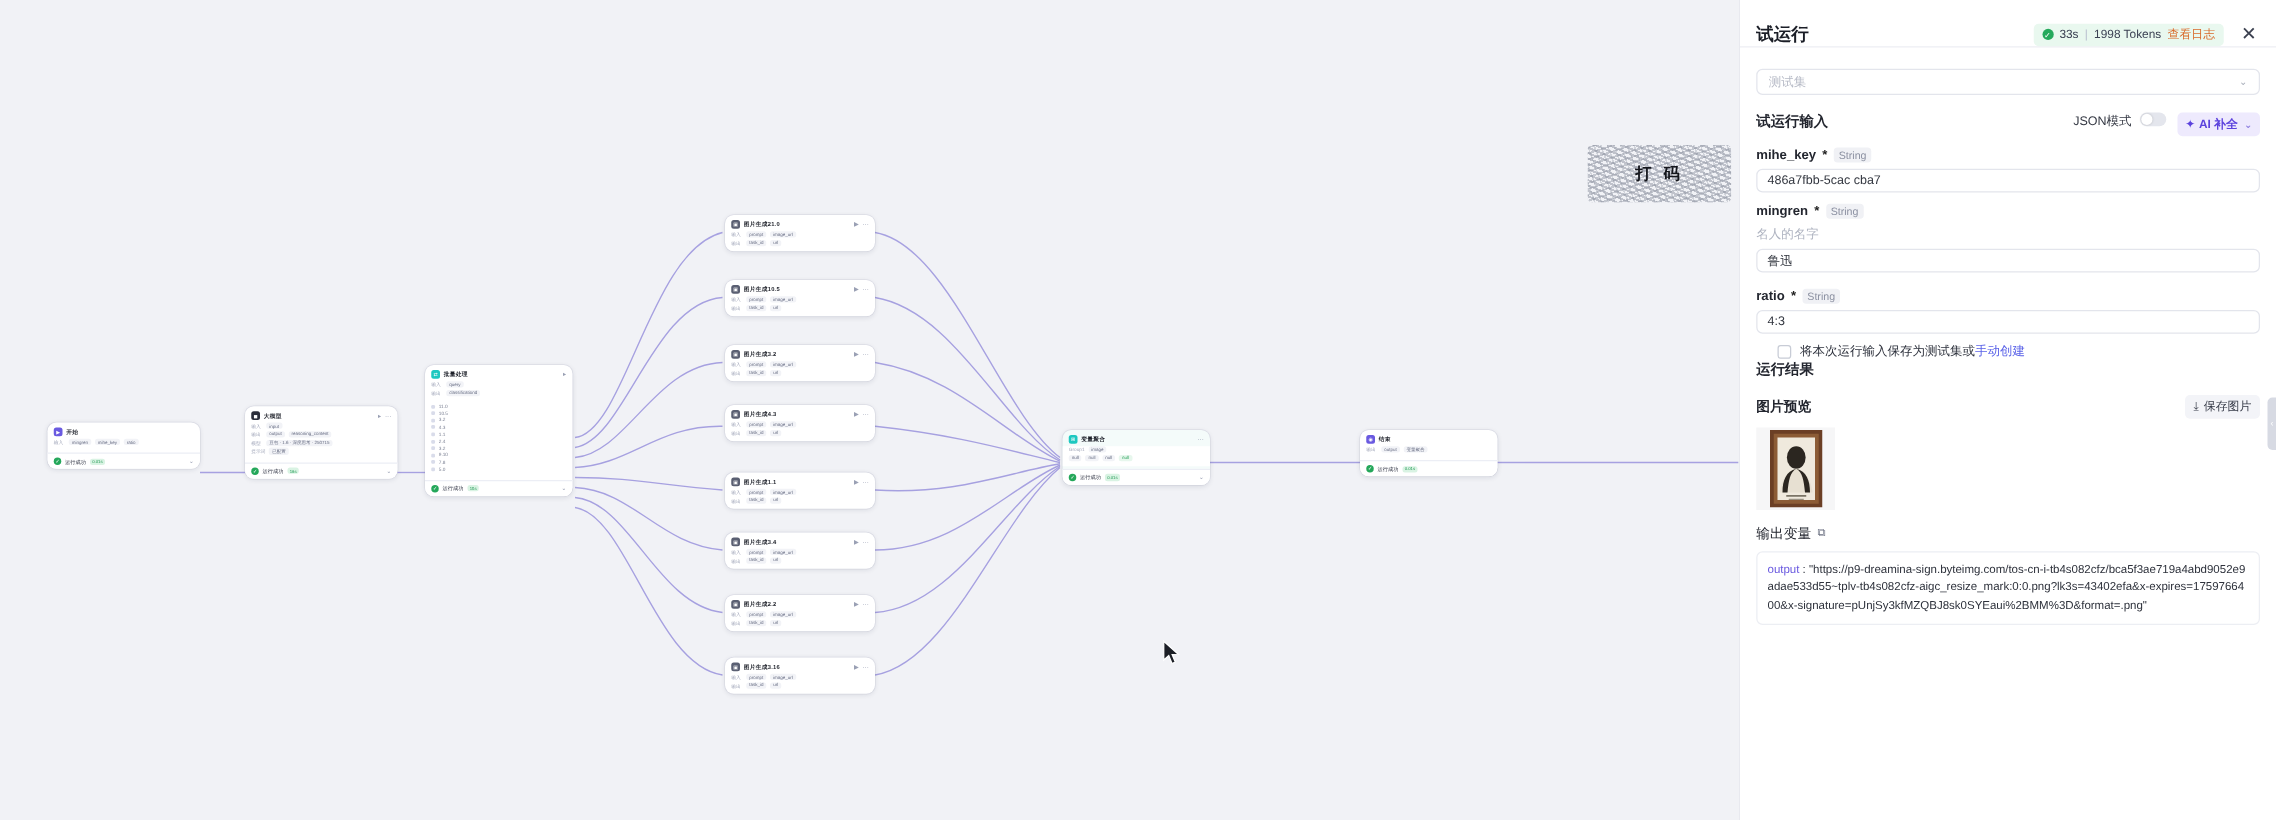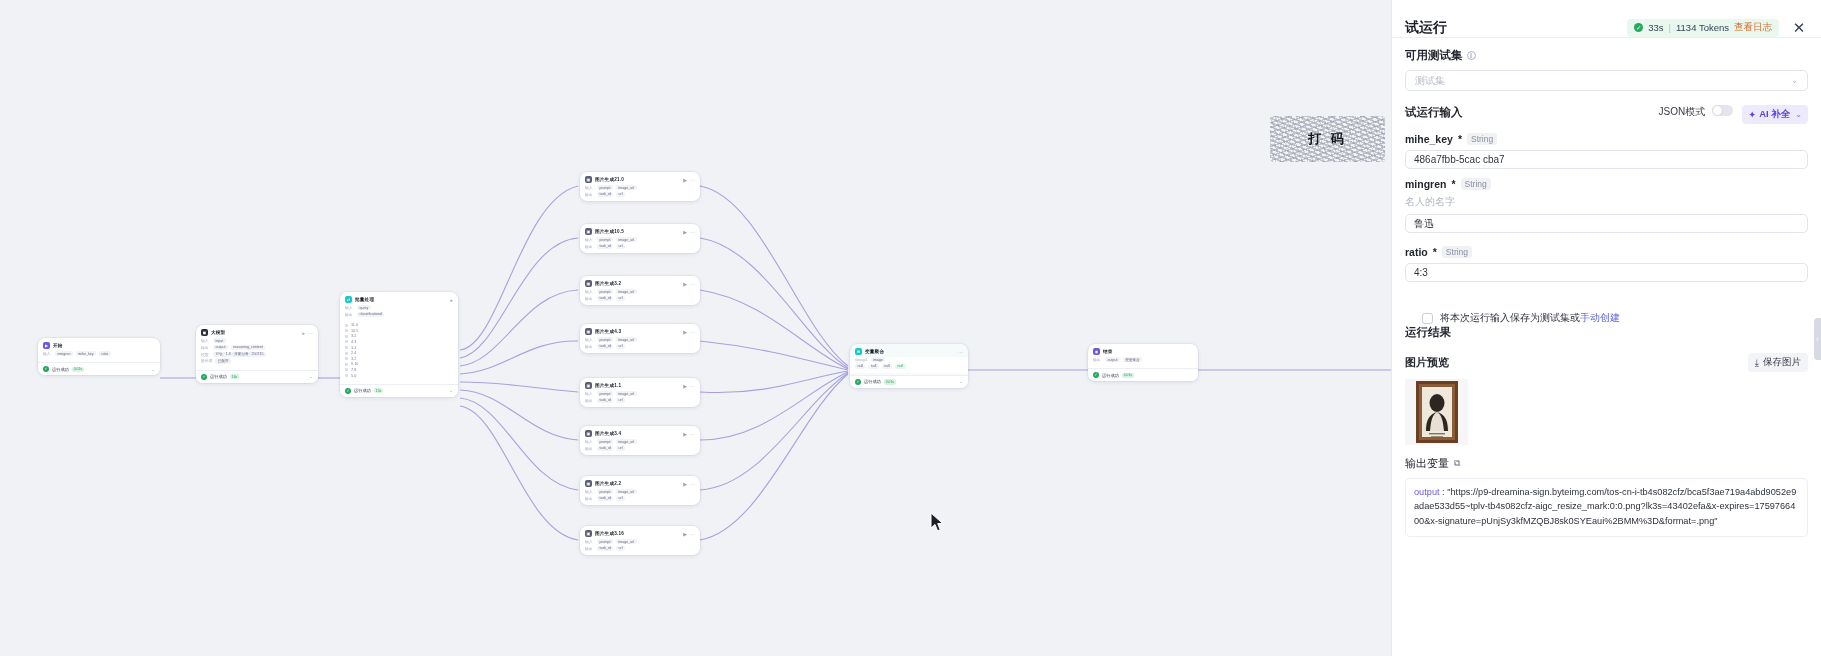--- a/index.html
+++ b/index.html
@@ -140,21 +140,21 @@
     left: 1270px; top: 116px; width: 115px; height: 46px;
     display: flex; align-items: center; justify-content: center;
     font-size: 13px; font-weight: bold; color: #14161c; letter-spacing: 3px;
     background:
       repeating-linear-gradient(22deg, rgba(150,155,168,.55) 0 1.6px, rgba(150,155,168,0) 1.6px 4px),
       repeating-linear-gradient(-18deg, rgba(150,155,168,.5) 0 1.4px, rgba(150,155,168,0) 1.4px 4.5px),
       repeating-linear-gradient(70deg, rgba(160,165,178,.4) 0 1.2px, rgba(160,165,178,0) 1.2px 5px);
     border-radius: 4px;
   }
 
-  .chk-row { display: flex; align-items: center; gap: 7px; margin-top: 29px; padding-left: 17px; }
+  .chk-row { display: flex; align-items: center; gap: 7px; margin-top: 7px; padding-left: 17px; }
   .chkbox { width: 11px; height: 11px; border: 1px solid #c8ccd6; border-radius: 2.5px; background: #fff; flex: none; }
   .chk-text { font-size: 10px; color: #2d313c; }
   .chk-text .lnk { color: #5b63e8; }
 
   .h-sec { font-size: 11.5px; font-weight: bold; color: #23262f; }
   .prev-row { display: flex; align-items: center; margin-top: 13px; }
   .prev-title { font-size: 11px; font-weight: bold; color: #23262f; }
   .save-btn {
     margin-left: auto; display: flex; align-items: center; gap: 4px;
     background: #f3f4f8; border-radius: 4px; padding: 3px 7px; font-size: 9.5px; color: #363a47;
@@ -576,32 +576,28 @@
   </div>
 
   <div id="panel">
 
     <div class="p-head">
       <span class="p-title">试运行</span>
       <span class="run-badge">
         <span class="tick">✓</span>
         <span>33s</span>
         <span class="sep">|</span>
-        <span>1134 Tokens</span>
+        <span>1998 Tokens</span>
         <span class="lnk">查看日志</span>
       </span>
       <span class="x-btn">✕</span>
     </div>
 
     <div class="p-body">
 
-      <div class="sec-label">
-        <span>可用测试集</span>
-        <i class="info-i">i</i>
-      </div>
       <div class="select-box">
         <span>测试集</span>
         <span class="chev">⌄</span>
       </div>
 
       <div class="row-between">
         <span class="sec-label">试运行输入</span>
         <span class="json-label">JSON模式</span>
         <span class="toggle"></span>
         <span class="ai-btn">

